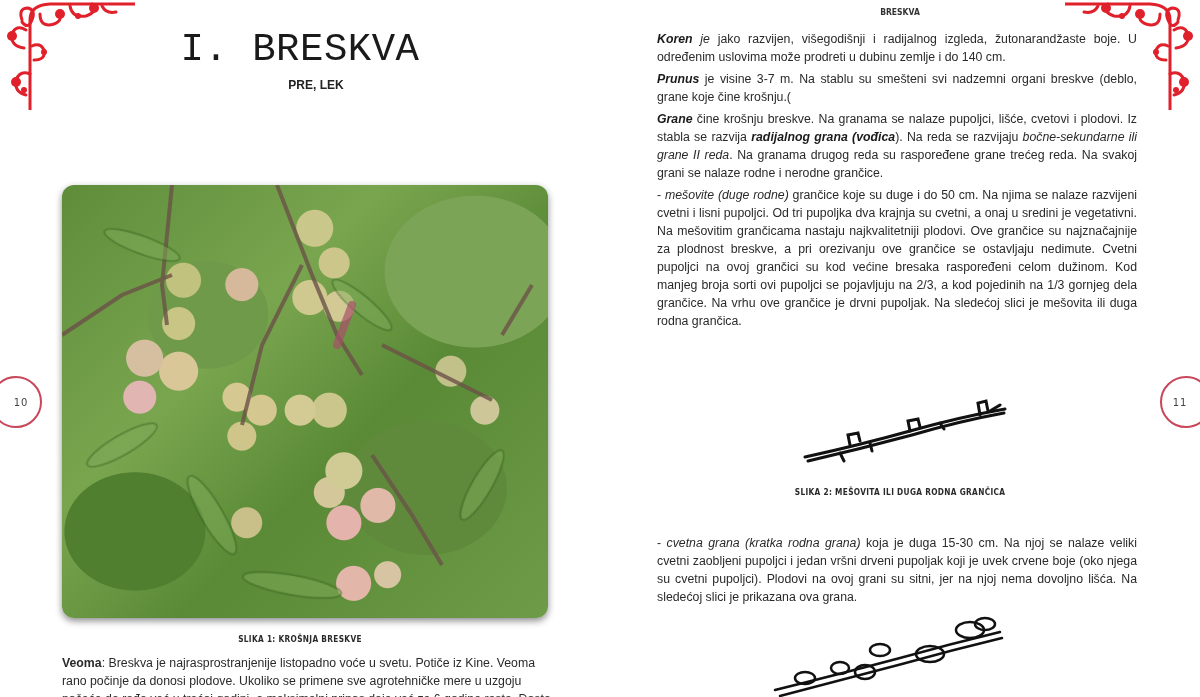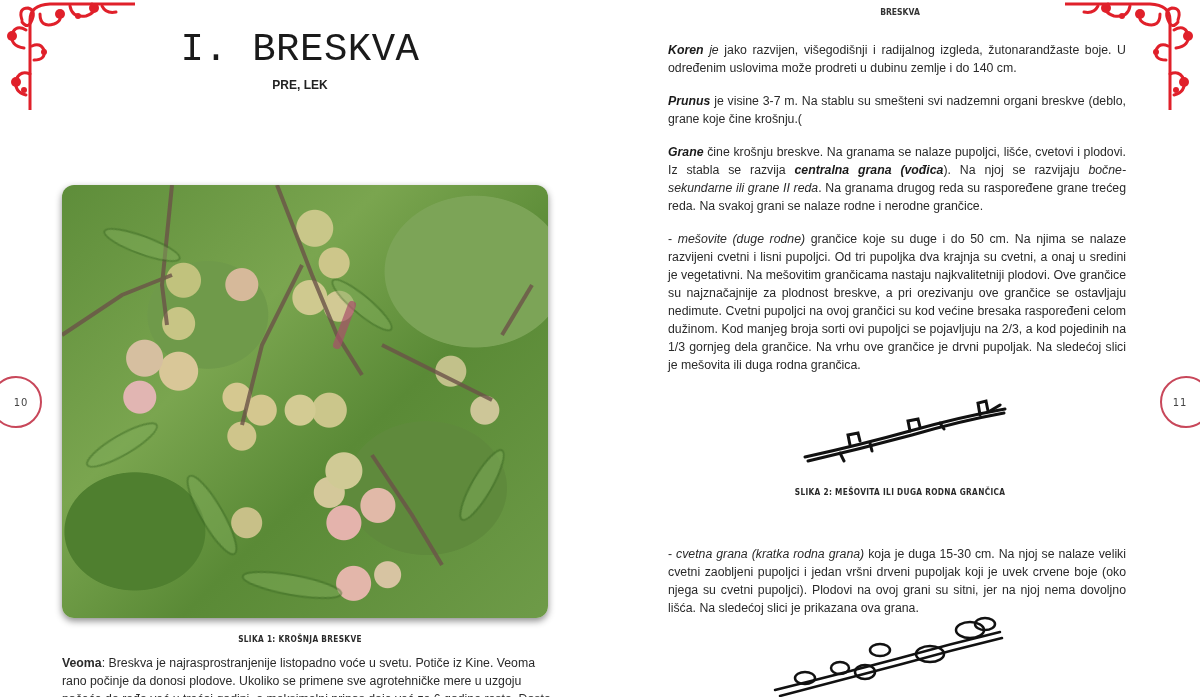--- a/index.html
+++ b/index.html
@@ -22,21 +22,21 @@
   }
   .page-num-left { left: -10px; padding-left: 10px; }
   .page-num-right { right: -12px; padding-right: 12px; }
 
   .title {
     position: absolute; left: 0; width: 600px; top: 28px; text-align: center;
     font-family: Liberation Mono, monospace; font-weight: 300; font-size: 39px; color: #1a1a1a;
     letter-spacing: 0.5px;
   }
   .subtitle {
-    position: absolute; left: 0; width: 600px; top: 78px; text-align: center;
+    position: absolute; left: 16px; width: 600px; top: 78px; text-align: center;
     font-family: "Liberation Sans", sans-serif; font-weight: bold; font-size: 12px; color: #222;
   }
   .intro {
     position: absolute; left: 62px; top: 126px; width: 490px;
     font-family: "Liberation Sans", sans-serif; font-size: 12.3px; line-height: 18px; color: #2a2a2a;
   }
 
   .photo {
     position: absolute; left: 62px; top: 185px; width: 486px; height: 433px; border-radius: 12px;
     overflow: hidden; box-shadow: 0 3px 7px rgba(0,0,0,0.45);
@@ -91,21 +91,21 @@
     font-family: "DejaVu Sans", sans-serif; font-weight: bold; font-size: 9px; color: #333;
     transform: scaleX(0.85);
   }
   .body-text {
     position: absolute; left: 53px; width: 488px;
     font-family: "Liberation Sans", sans-serif; font-size: 12.3px; line-height: 18px; color: #2a2a2a;
     text-align: justify;
   }
   .bt-1 { top: 26px; }
   .bt-2 { top: 530px; }
-  .body-text p { margin: 15px; }
+  .body-text p { margin: 4px; }
   .body-text b { color: #1a1a1a; }
 
   .sketch { position: absolute; }
   .sketch-1 { left: 200px; top: 395px; width: 210px; height: 80px; }
   .sketch-2 { left: 170px; top: 610px; width: 240px; height: 87px; }
 </style>
 </head>
 <body>
 
 <div class="page page-left">
@@ -186,21 +186,21 @@
       <circle cx="78" cy="16" r="3"></circle>
       <circle cx="44" cy="52" r="3"></circle>
     </g>
   </svg>
 
   <div class="running-head">BRESKVA</div>
 
   <div class="body-text bt-1">
     <p><b><i>Koren</i></b><i> je</i><span> jako razvijen, višegodišnji i radijalnog izgleda, žutonarandžaste boje. U određenim uslovima može prodreti u dubinu zemlje i do 140 cm.</span></p>
     <p><b><i>Prunus</i></b><span> je visine 3-7 m. Na stablu su smešteni svi nadzemni organi breskve (deblo, grane koje čine krošnju.(</span></p>
-    <p><b><i>Grane</i></b><span> čine krošnju breskve. Na granama se nalaze pupoljci, lišće, cvetovi i plodovi. Iz stabla se razvija </span><b><i>centralna grana (vođica</i></b><span>). Na njoj se razvijaju </span><i>bočne-sekundarne ili grane II reda</i><span>. Na granama drugog reda su raspoređene grane trećeg reda. Na svakoj grani se nalaze rodne i nerodne grančice.</span></p>
+    <p><b><i>Grane</i></b><span> čine krošnju breskve. Na granama se nalaze pupoljci, lišće, cvetovi i plodovi. Iz stabla se razvija </span><b><i>radijalnog grana (vođica</i></b><span>). Na reda se razvijaju </span><i>bočne-sekundarne ili grane II reda</i><span>. Na granama drugog reda su raspoređene grane trećeg reda. Na svakoj grani se nalaze rodne i nerodne grančice.</span></p>
     <p><span>- </span><i>mešovite (duge rodne)</i><span> grančice koje su duge i do 50 cm. Na njima se nalaze razvijeni cvetni i lisni pupoljci. Od tri pupoljka dva krajnja su cvetni, a onaj u sredini je vegetativni. Na mešovitim grančicama nastaju najkvalitetniji plodovi. Ove grančice su najznačajnije za plodnost breskve, a pri orezivanju ove  grančice se ostavljaju nedimute. Cvetni pupoljci na ovoj grančici su kod većine bresaka raspoređeni celom dužinom. Kod manjeg broja sorti ovi pupoljci se pojavljuju na 2/3, a kod pojedinih na 1/3 gornjeg dela grančice. Na vrhu ove grančice je drvni pupoljak. Na sledećoj slici je mešovita ili duga rodna grančica.</span></p>
   </div>
 
   <svg class="sketch sketch-1" viewBox="0 0 210 80">
     <g stroke="#111" stroke-width="3" fill="none" stroke-linecap="round">
       <path d="M5 62 Q60 50 110 36 Q160 22 205 14"></path>
       <path d="M8 66 Q60 54 112 40 Q160 26 204 18"></path>
       <path d="M50 50 L48 40 L58 38 L60 46"></path>
       <path d="M110 36 L108 26 L118 24 L120 32"></path>
       <path d="M180 20 L178 8 L186 6 L188 16"></path>

